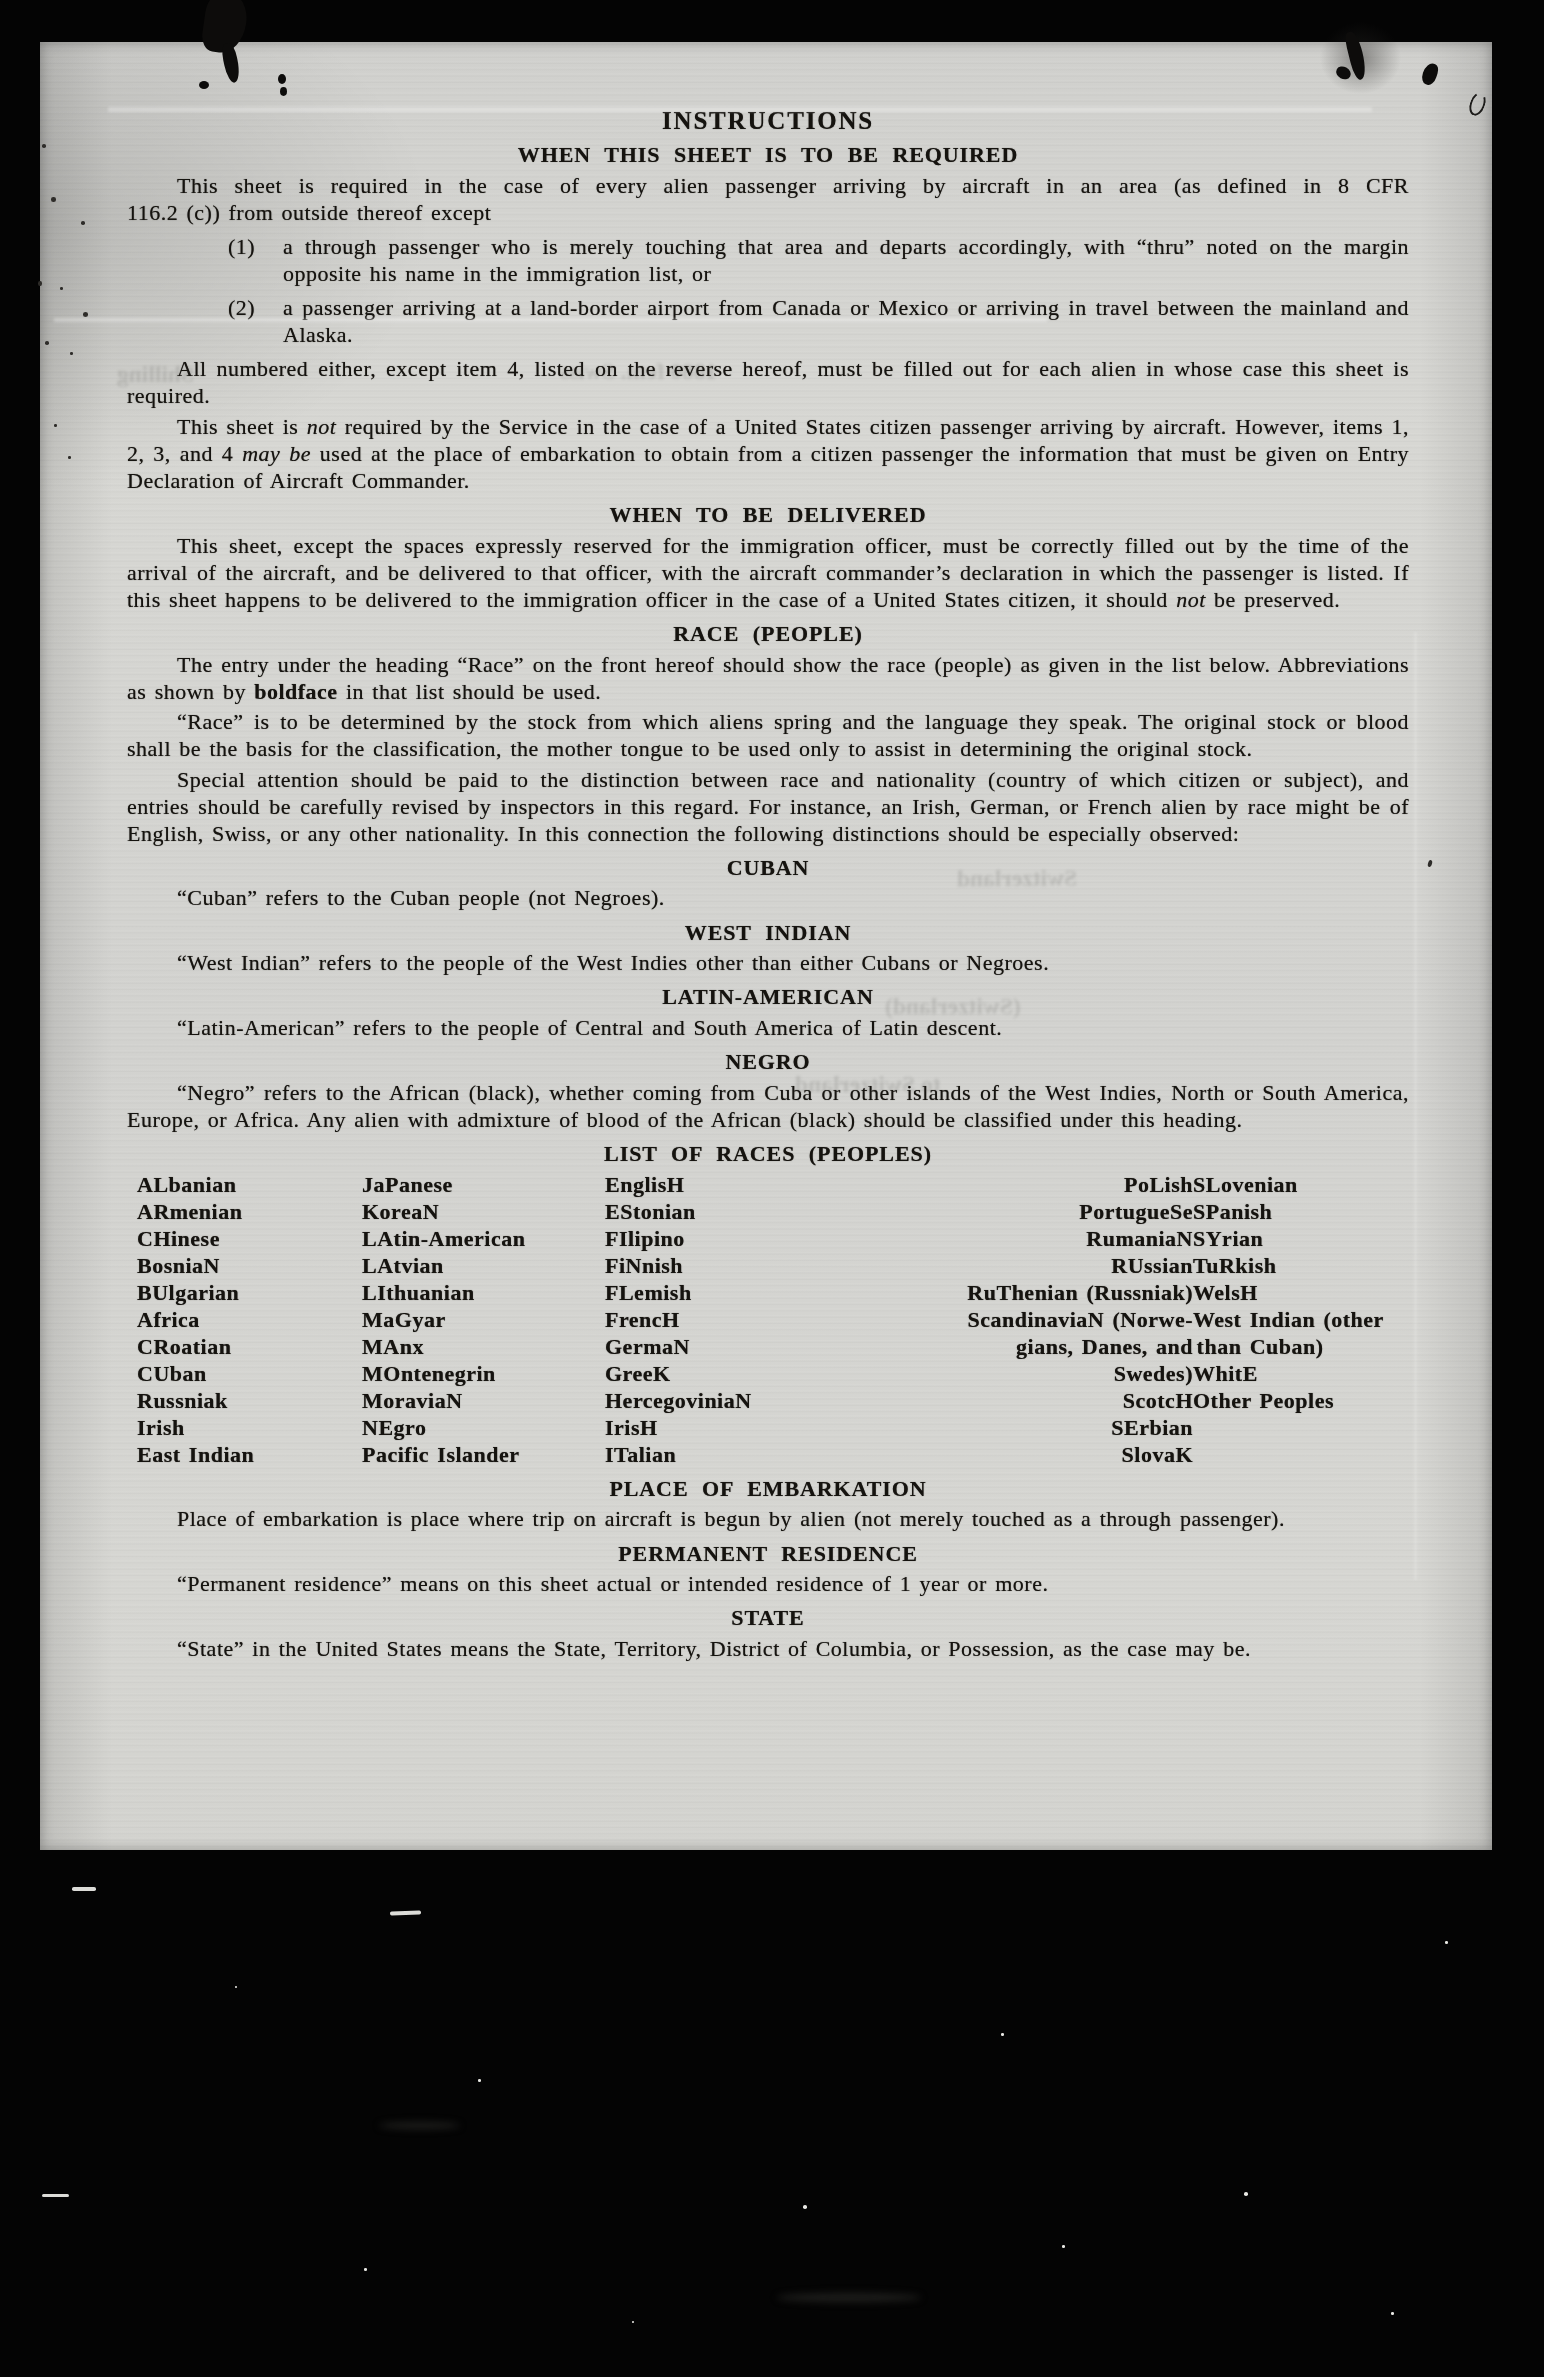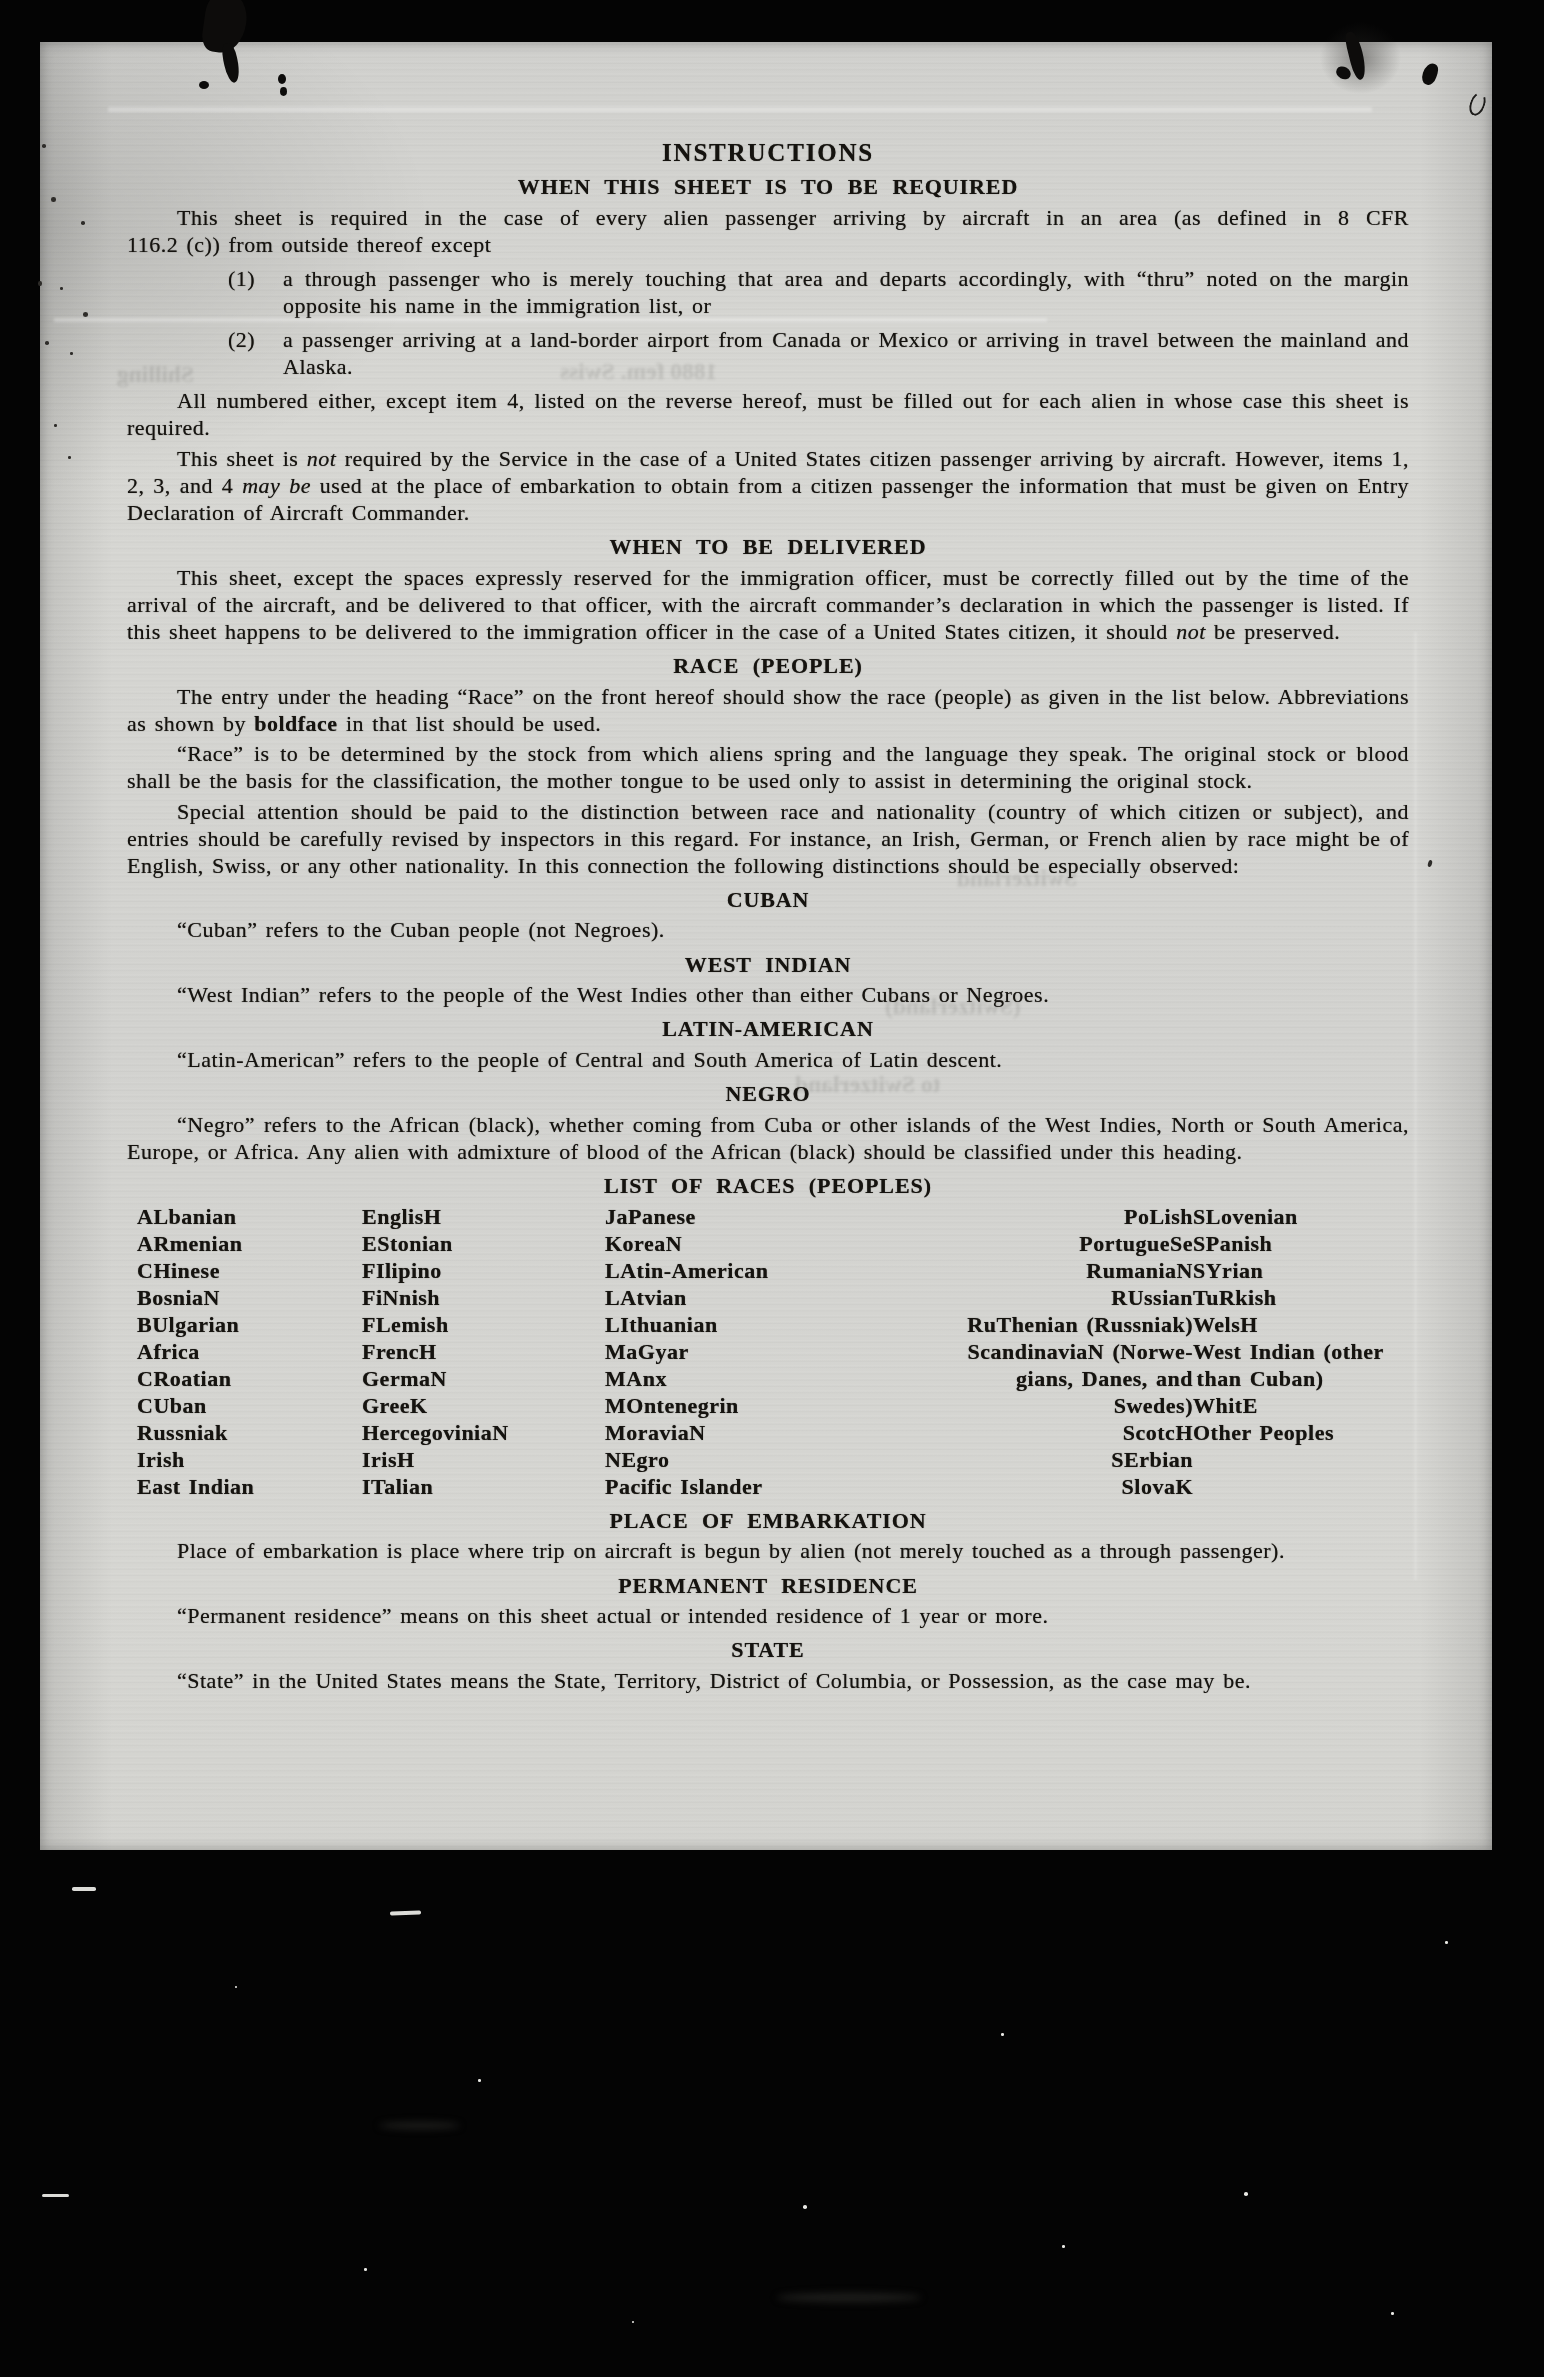--- a/index.html
+++ b/index.html
@@ -8,21 +8,21 @@
   
   .page{position:absolute;left:40px;top:42px;width:1452px;height:1808px;z-index:1;
     background:
       radial-gradient(560px 379px at 0% 10%, rgba(0,0,0,0.13), transparent 70%),
       linear-gradient(90deg, rgba(0,0,0,0.10), rgba(0,0,0,0) 5%, rgba(0,0,0,0) 95%, rgba(0,0,0,0.10)),
       repeating-linear-gradient(180deg, rgba(255,255,255,0.05) 0 0.9px, rgba(0,0,0,0.022) 2.7px, rgba(0,0,0,0) 3.6px, rgba(0,0,0,0) 6.3px),
       linear-gradient(180deg,#d0d0cd,#d7d7d3 22%,#d2d2cf 55%,#d6d6d2 85%,#d3d3cf);
     box-shadow: inset 0 0 12.6px rgba(0,0,0,0.30);}
   .content{position:absolute;left:87px;top:65px;width:1282px;color:#15130f;
     font-size:22px;line-height:27px;letter-spacing:0.5px;word-spacing:2.3px;
-    text-shadow:0 0 0.9px rgba(25,22,18,0.68);margin-top:32px;}
+    text-shadow:0 0 0.9px rgba(25,22,18,0.68);}
   h1,h2,h3{font-size:inherit;font-weight:bold;text-align:center;margin:0;}
   h1.doc-title{font-size:25px;letter-spacing:1.8px;margin:0 0 1.8px 0;}
   h2.sec{margin:7.2px 0 1.8px 0;word-spacing:7.2px;letter-spacing:0.9px;}
   h3.def{margin:7.2px 0 1.8px 0;word-spacing:7.2px;letter-spacing:0.9px;}
   p.para{margin:3.6px 0 0 0;text-align:justify;}
   p.ind{text-indent:50px;}
   .line1{display:block;text-align:justify;text-align-last:justify;}
   .line2{display:block;}
   .numbered{position:relative;margin:7.2px 0 0 156px;text-align:justify;}
   .numbered .num{position:absolute;left:-55px;top:0;}
@@ -106,44 +106,44 @@
             <div class="race-line">BosniaN</div>
             <div class="race-line">BUlgarian</div>
             <div class="race-line">Africa</div>
             <div class="race-line">CRoatian</div>
             <div class="race-line">CUban</div>
             <div class="race-line">Russniak</div>
             <div class="race-line">Irish</div>
             <div class="race-line">East Indian</div>
           </div>
           <div class="race-col">
+            <div class="race-line">JaPanese</div>
+            <div class="race-line">KoreaN</div>
+            <div class="race-line">LAtin-American</div>
+            <div class="race-line">LAtvian</div>
+            <div class="race-line">LIthuanian</div>
+            <div class="race-line">MaGyar</div>
+            <div class="race-line">MAnx</div>
+            <div class="race-line">MOntenegrin</div>
+            <div class="race-line">MoraviaN</div>
+            <div class="race-line">NEgro</div>
+            <div class="race-line">Pacific Islander</div>
+          </div>
+          <div class="race-col">
             <div class="race-line">EnglisH</div>
             <div class="race-line">EStonian</div>
             <div class="race-line">FIlipino</div>
             <div class="race-line">FiNnish</div>
             <div class="race-line">FLemish</div>
             <div class="race-line">FrencH</div>
             <div class="race-line">GermaN</div>
             <div class="race-line">GreeK</div>
             <div class="race-line">HercegoviniaN</div>
             <div class="race-line">IrisH</div>
             <div class="race-line">ITalian</div>
-          </div>
-          <div class="race-col">
-            <div class="race-line">JaPanese</div>
-            <div class="race-line">KoreaN</div>
-            <div class="race-line">LAtin-American</div>
-            <div class="race-line">LAtvian</div>
-            <div class="race-line">LIthuanian</div>
-            <div class="race-line">MaGyar</div>
-            <div class="race-line">MAnx</div>
-            <div class="race-line">MOntenegrin</div>
-            <div class="race-line">MoraviaN</div>
-            <div class="race-line">NEgro</div>
-            <div class="race-line">Pacific Islander</div>
           </div>
           <div class="race-col">
             <div class="race-line">PoLish</div>
             <div class="race-line">PortugueSe</div>
             <div class="race-line">RumaniaN</div>
             <div class="race-line">RUssian</div>
             <div class="race-line">RuThenian (Russniak)</div>
             <div class="race-line">ScandinaviaN (Norwe-</div>
             <div class="race-line cont">gians, Danes, and</div>
             <div class="race-line cont">Swedes)</div>

